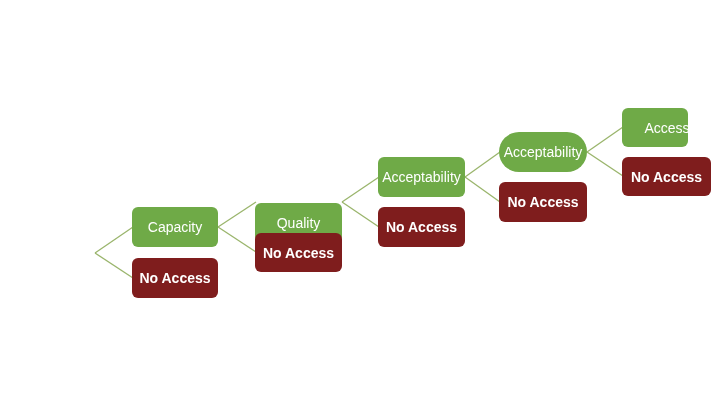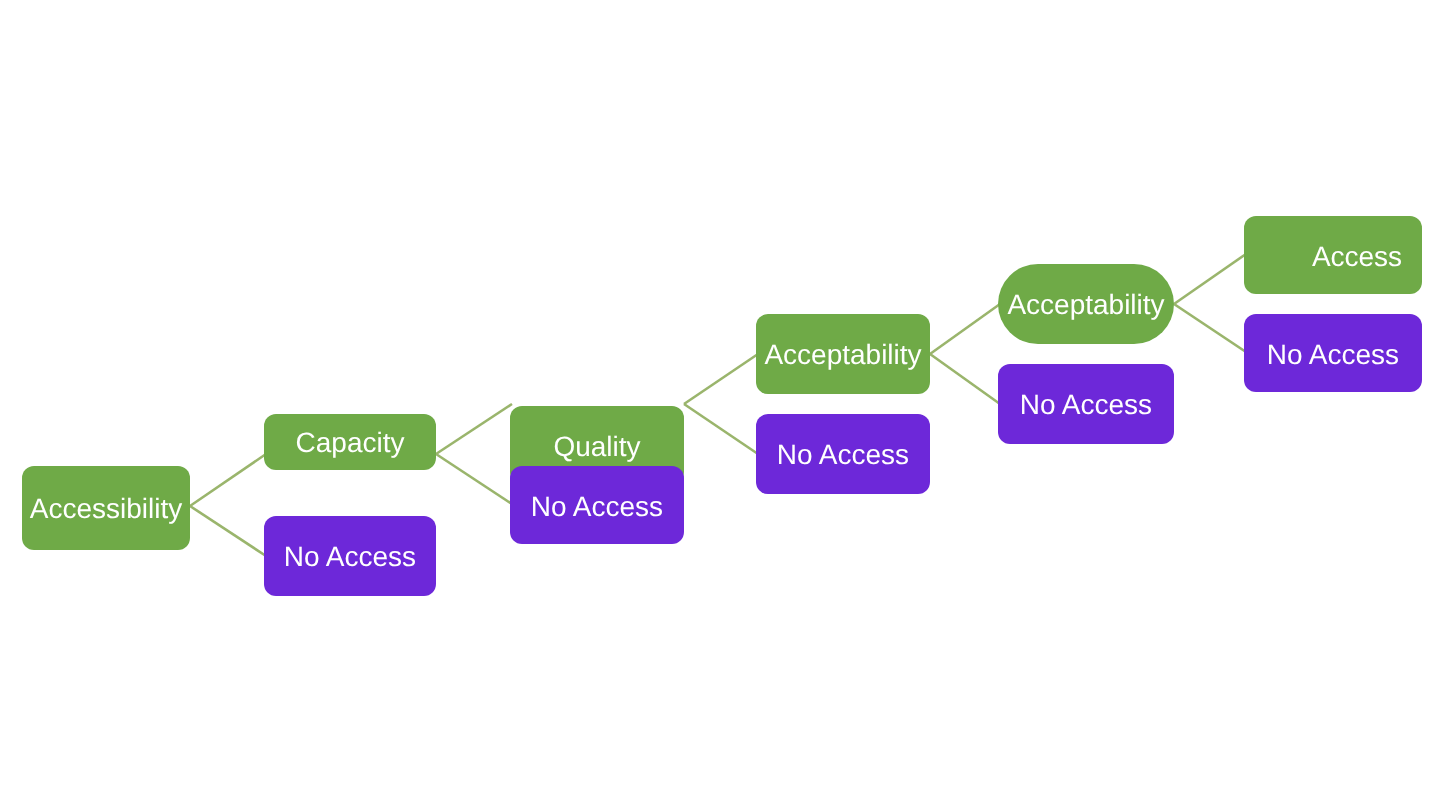--- a/index.html
+++ b/index.html
@@ -35,54 +35,53 @@
     justify-content: center;
     color: #ffffff;
     font-size: 14px;
     line-height: 1;
     text-align: center;
     border-radius: 6px;
     white-space: nowrap;
     box-sizing: border-box;
   }
   .node.green { background: #6faa47; }
-  .node.red   { background: #6d28d9; }
+  .node.red   { background: #7f1d1d; font-weight: bold; }
 
   
   .n0  { left: 11px;  top: 233px; width: 84px; height: 42px; }
-  .n1  { left: 132px; top: 207px; width: 86px; height: 28px; }
+  .n1  { left: 132px; top: 207px; width: 86px; height: 40px; }
   .n2  { left: 132px; top: 258px; width: 86px; height: 40px; }
   .n3  { left: 255px; top: 183px; width: 87px; height: 39px; margin-top: 20px; }
   .n4  { left: 255px; top: 233px; width: 87px; height: 39px; }
   .n5  { left: 378px; top: 157px; width: 87px; height: 40px; }
   .n6  { left: 378px; top: 207px; width: 87px; height: 40px; }
   .n7  { left: 499px; top: 132px; width: 88px; height: 40px; border-radius: 20px; }
   .n8  { left: 499px; top: 182px; width: 88px; height: 40px; }
-  .n9  { left: 622px; top: 108px; width: 89px; height: 39px; padding-left: 24px; }
+  .n9  { left: 622px; top: 108px; width: 66px; height: 39px; padding-left: 24px; }
   .n10 { left: 622px; top: 157px; width: 89px; height: 39px; }
 </style>
 </head>
 <body>
 
 <div class="diagram">
 
   <svg class="connectors" viewBox="0 0 720 405" xmlns="http://www.w3.org/2000/svg">
     <line x1="95" y1="253" x2="133" y2="227"></line>
     <line x1="95" y1="253" x2="133" y2="278"></line>
     <line x1="218" y1="227" x2="256" y2="202"></line>
     <line x1="218" y1="227" x2="256" y2="252"></line>
     <line x1="342" y1="202" x2="379" y2="177"></line>
     <line x1="342" y1="202" x2="379" y2="227"></line>
     <line x1="465" y1="177" x2="500" y2="152"></line>
     <line x1="465" y1="177" x2="500" y2="202"></line>
     <line x1="587" y1="152" x2="623" y2="127"></line>
     <line x1="587" y1="152" x2="623" y2="176"></line>
   </svg>
 
-  <div class="node green n0">Accessibility</div>
   <div class="node green n1">Capacity</div>
   <div class="node red   n2">No Access</div>
   <div class="node green n3">Quality</div>
   <div class="node red   n4">No Access</div>
   <div class="node green n5">Acceptability</div>
   <div class="node red   n6">No Access</div>
   <div class="node green n7">Acceptability</div>
   <div class="node red   n8">No Access</div>
   <div class="node green n9">Access</div>
   <div class="node red   n10">No Access</div>

